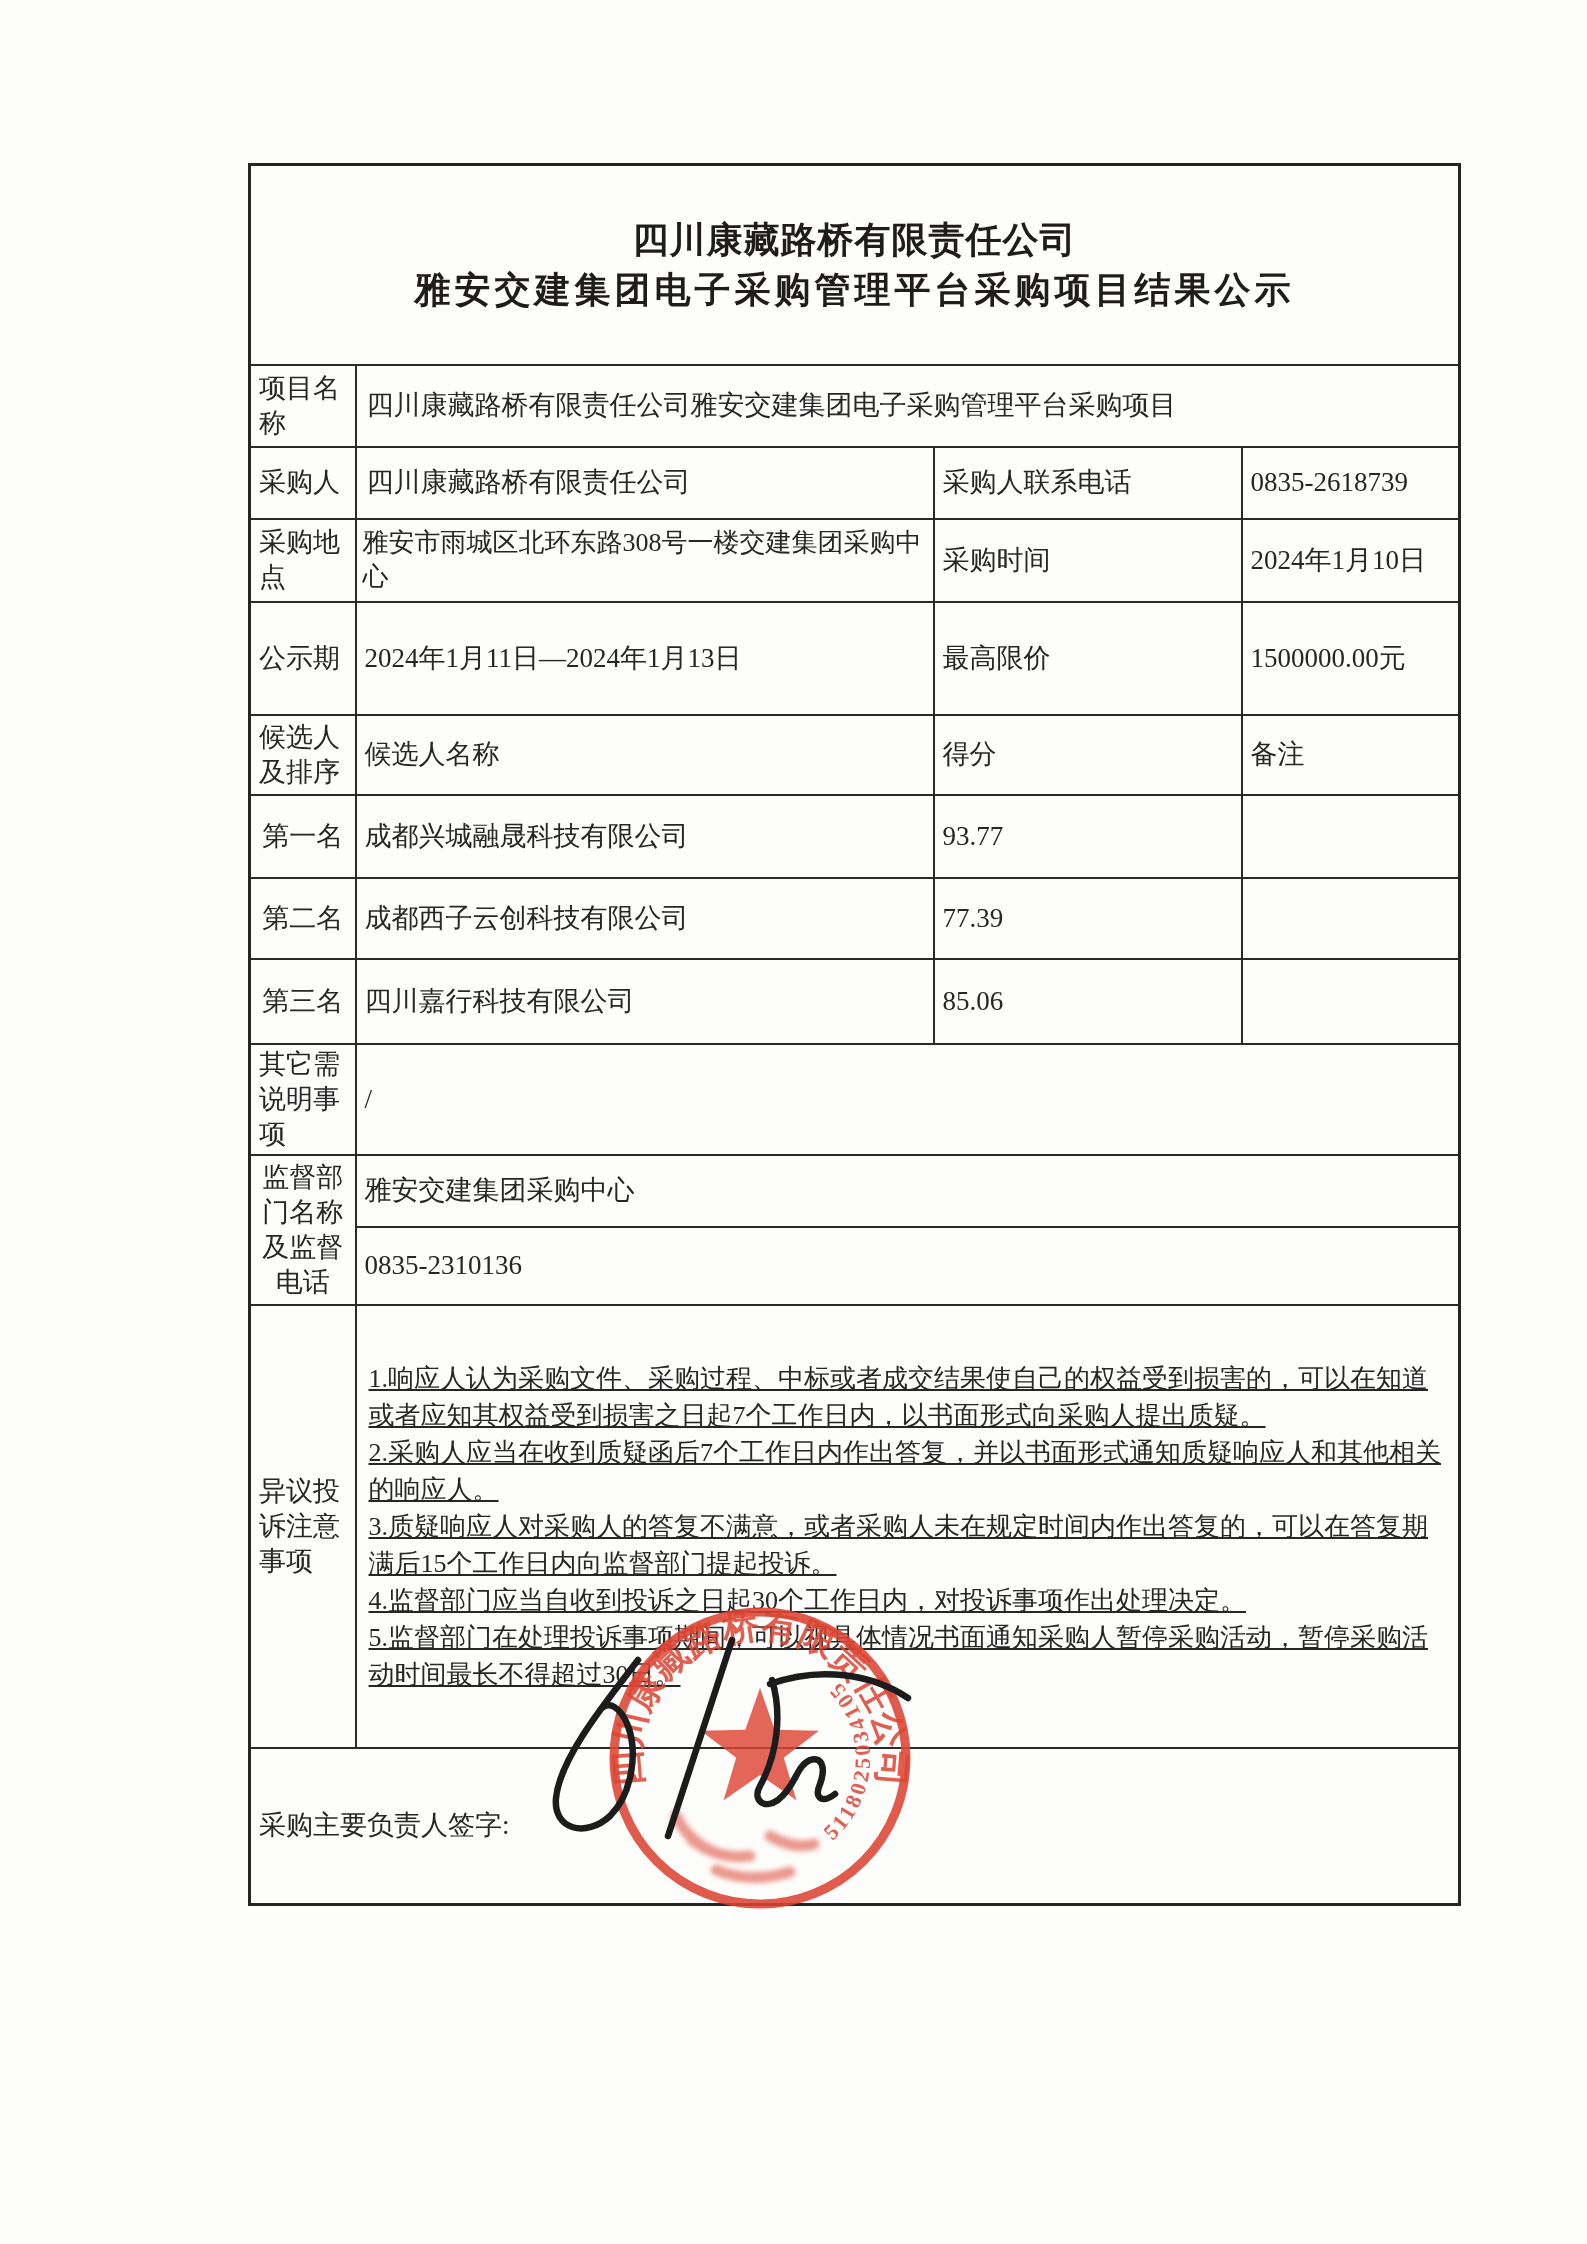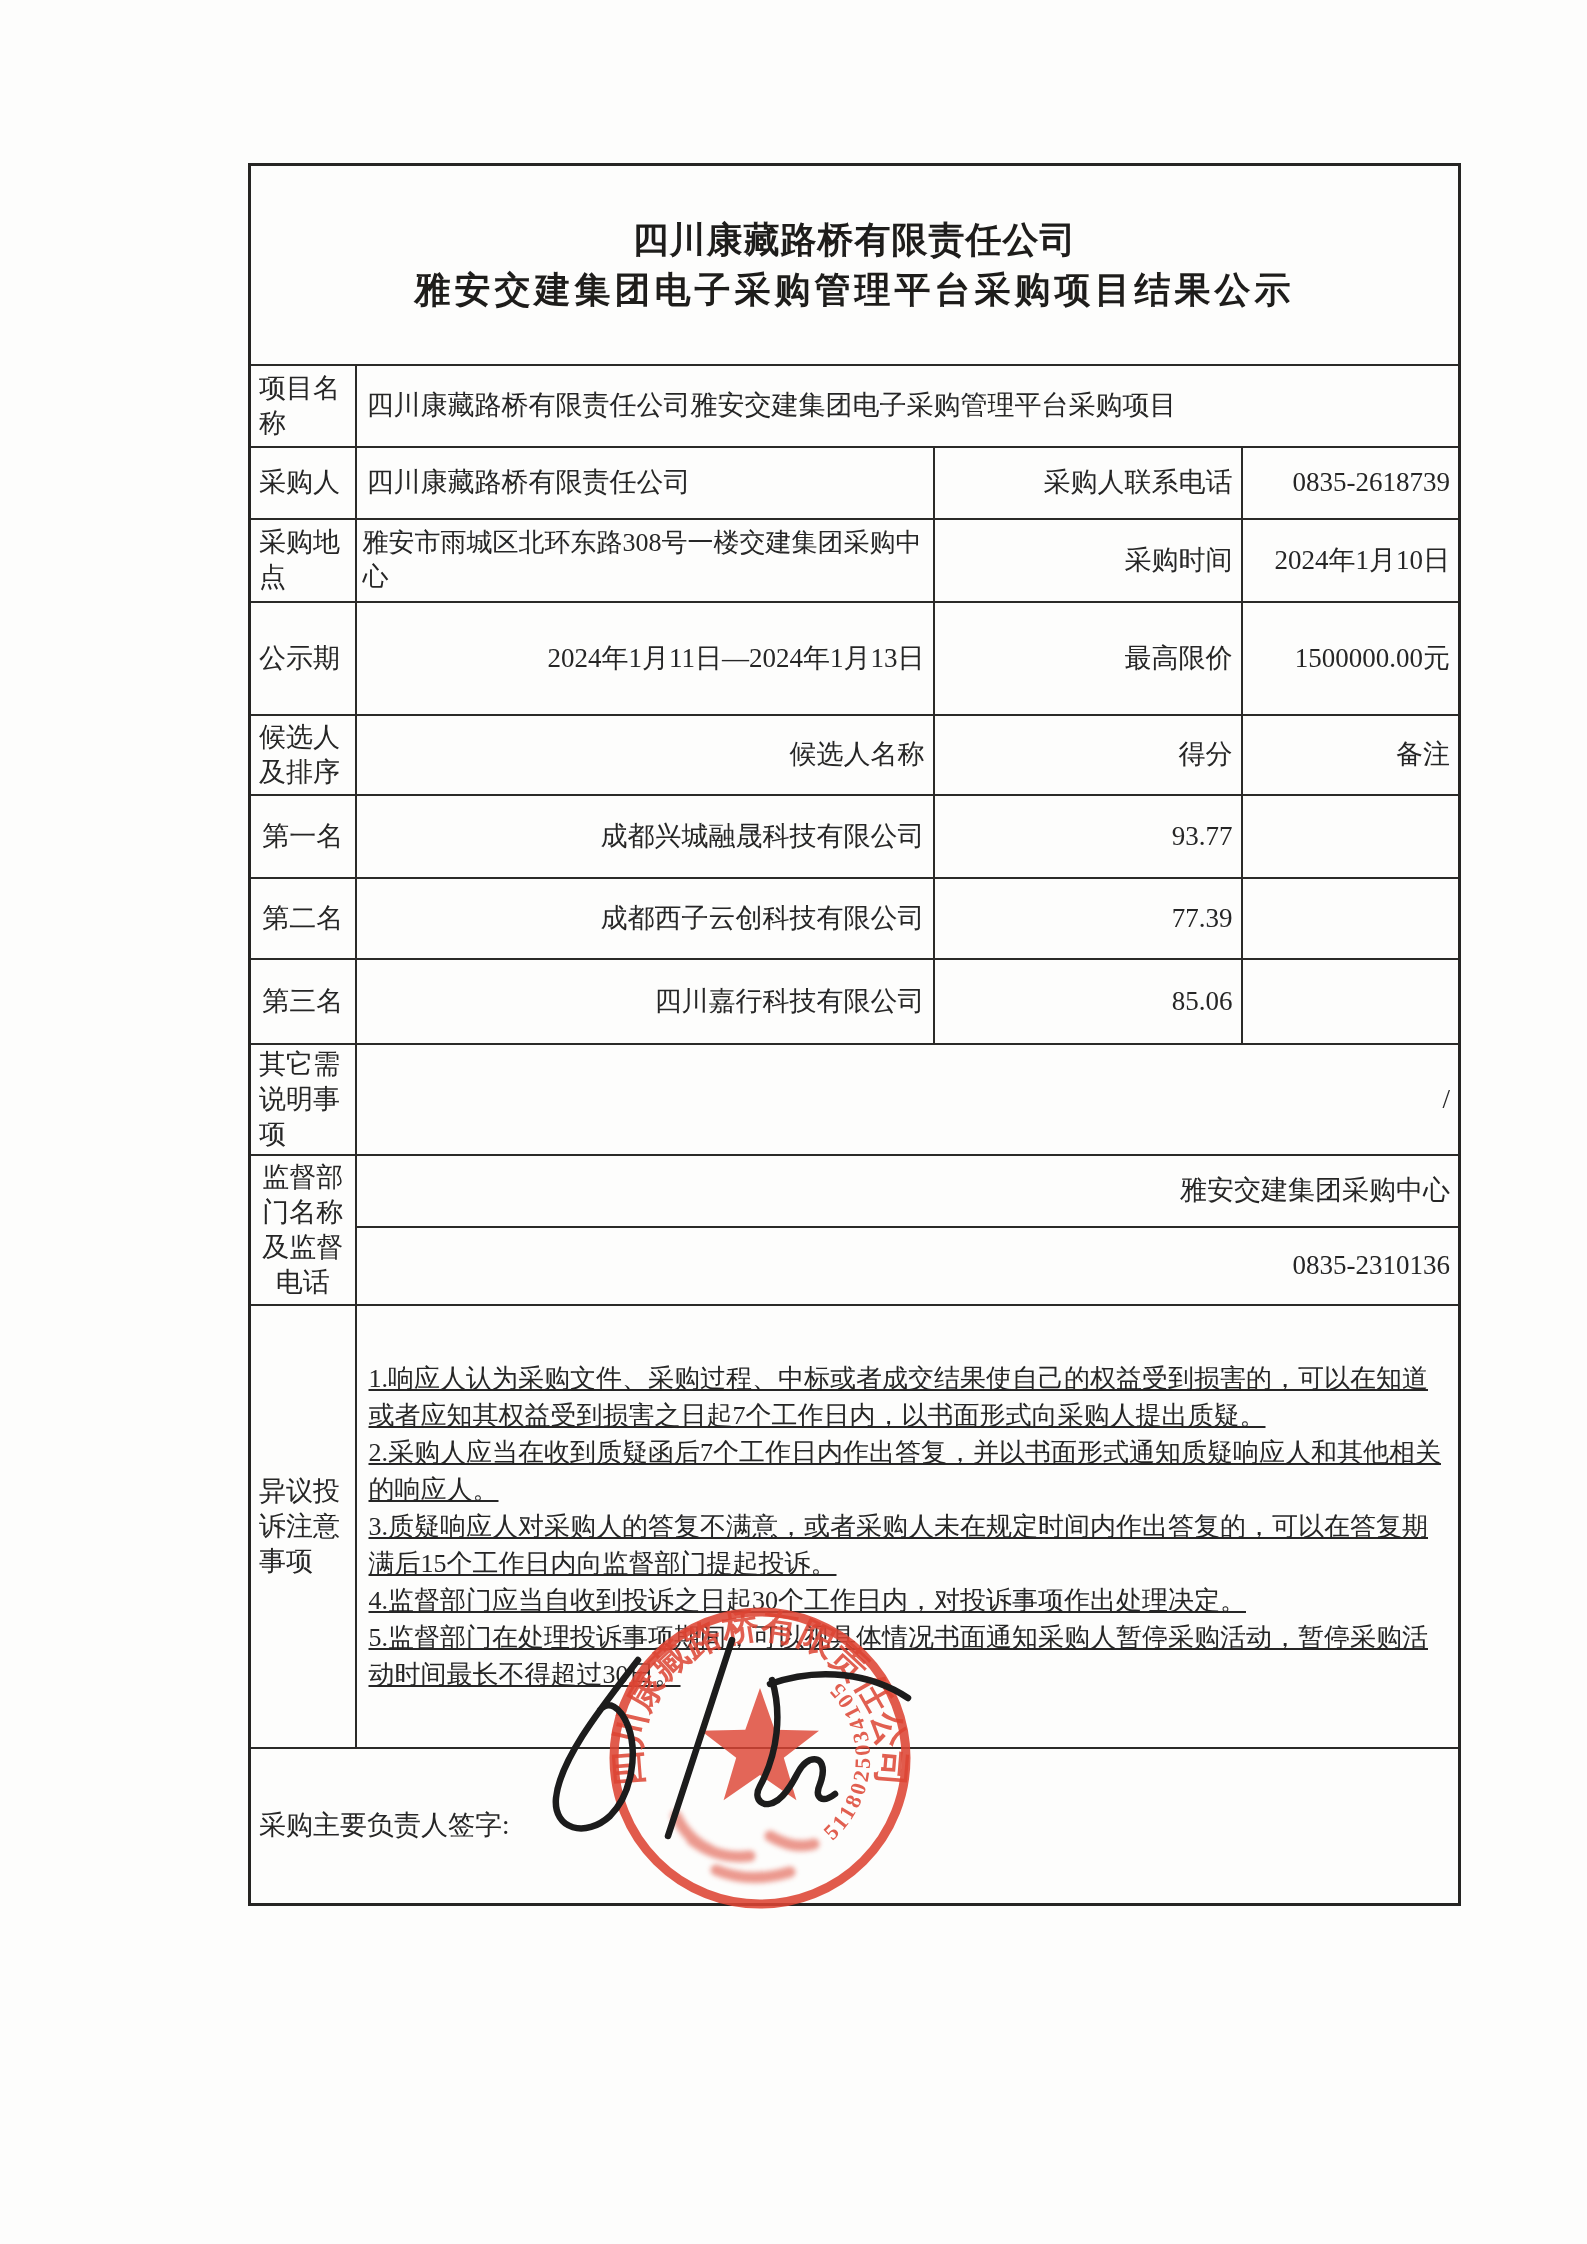--- a/index.html
+++ b/index.html
@@ -29,21 +29,21 @@
   td.title-cell{padding:10px 20px;}
   .t-line1{
     text-align:center;font-weight:700;font-size:36px;line-height:50px;letter-spacing:1px;color:#1e1d1b;
   }
   .t-line2{
     text-align:center;font-weight:700;font-size:36px;line-height:50px;letter-spacing:4px;color:#1e1d1b;
   }
   td.lab{padding:2px 8px;text-align:left;}
   td.lab-c{text-align:center;padding:4px 4px;}
   td.val-left{text-align:left;padding-left:10px;}
-  td.val-center{text-align:right;}
+  td.val-center{text-align:left;}
   td.addr{font-size:26px;line-height:34px;padding:2px 6px;}
   td.objection{
     font-size:26px;line-height:37px;
     padding:6px 12px;text-align:left;vertical-align:middle;text-decoration:underline;
   }
   td.sig-cell{text-align:left;padding-left:8px;}
   .sig-label{display:inline-block;}
   .stamp-wrap{
     position:absolute;left:520px;top:1588px;width:470px;height:340px;
     pointer-events:none;

